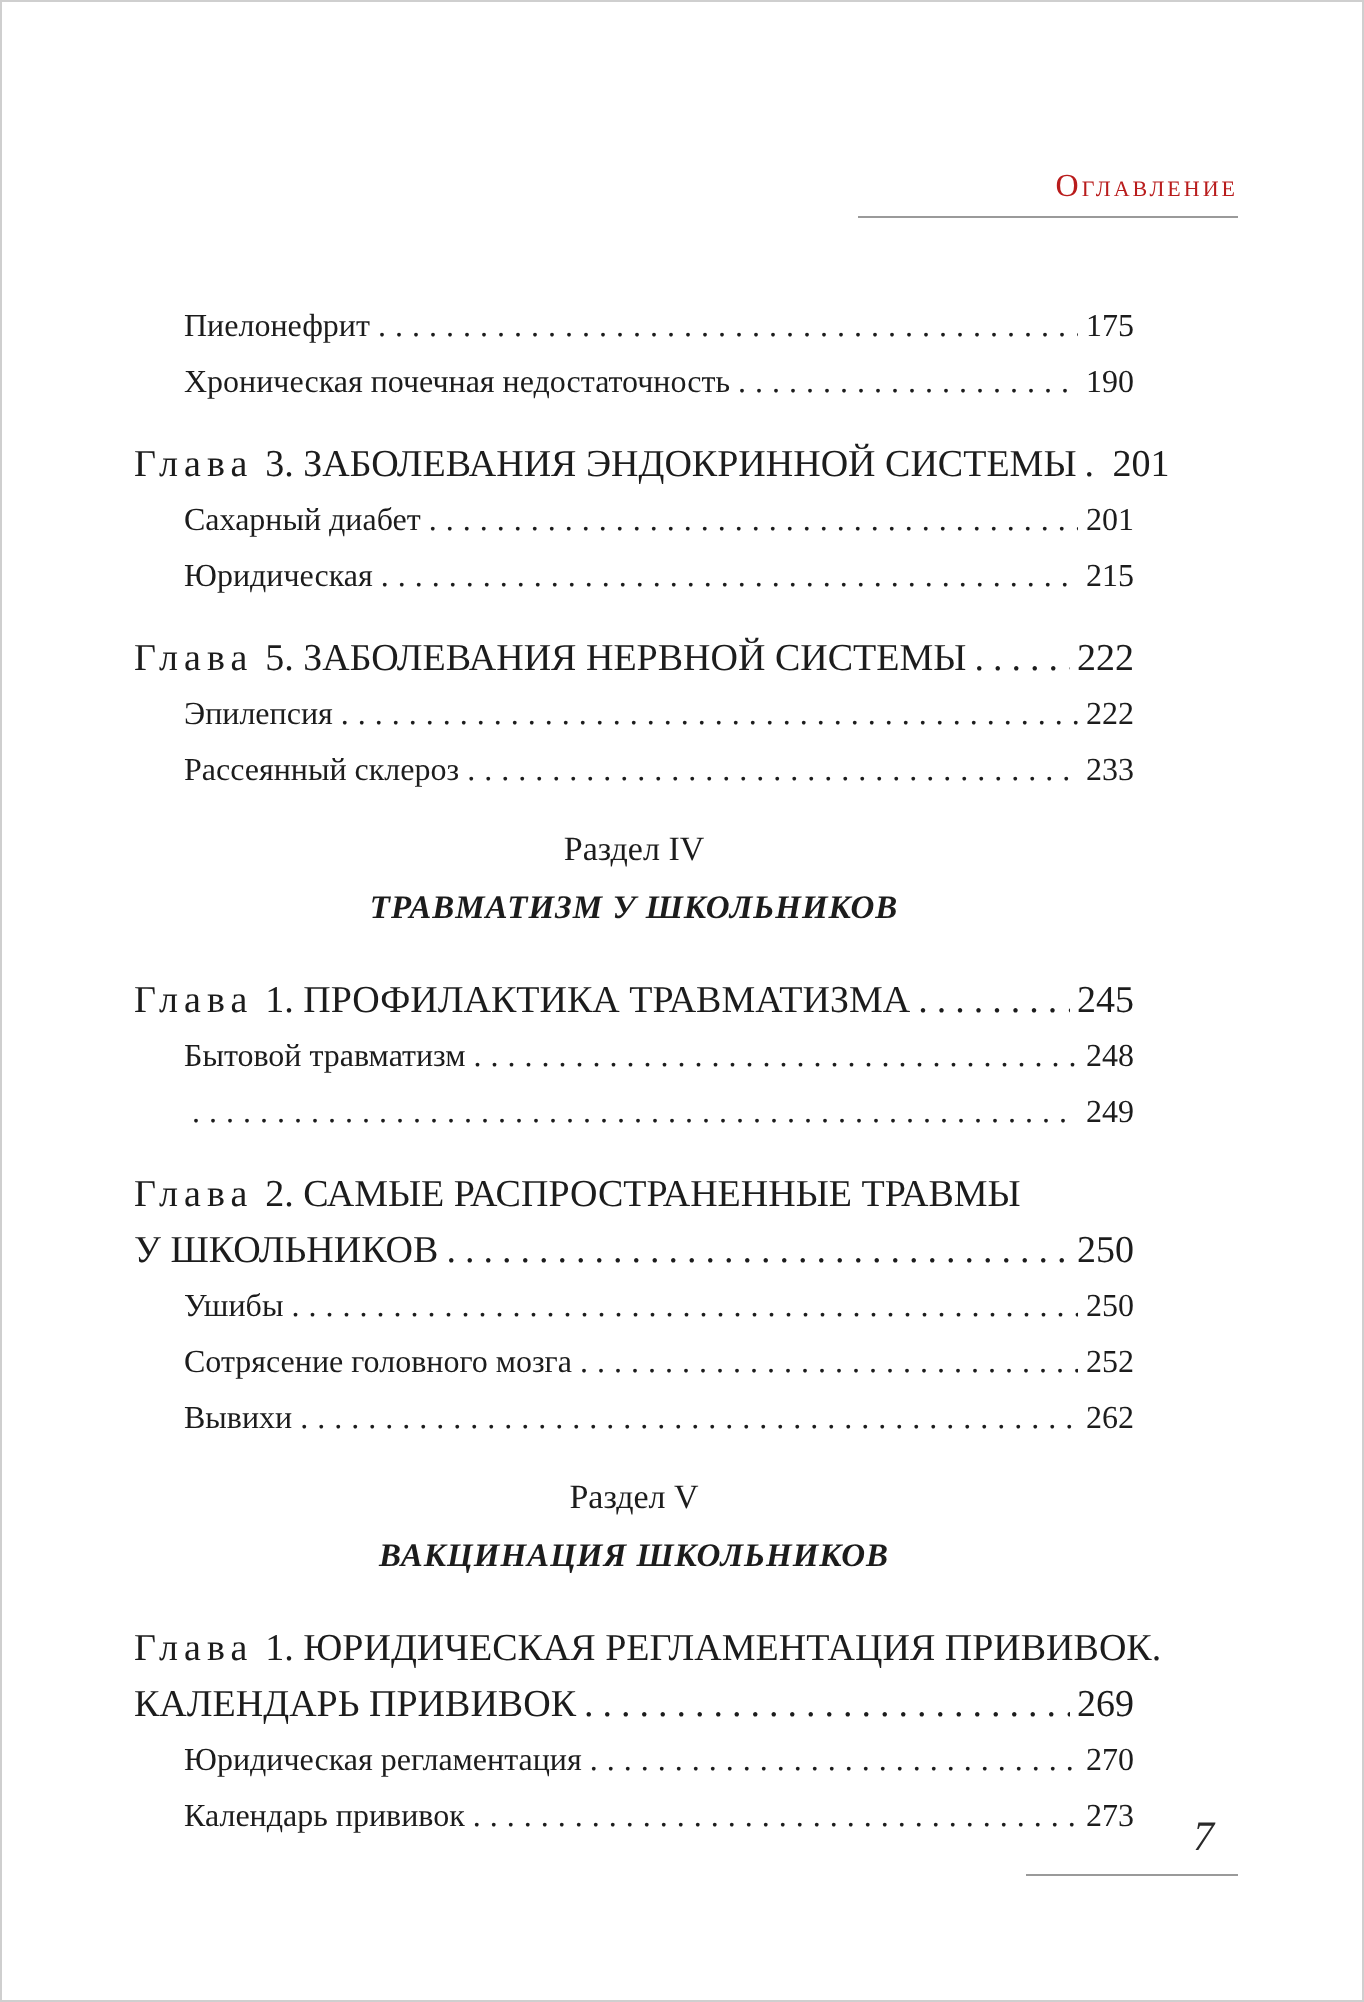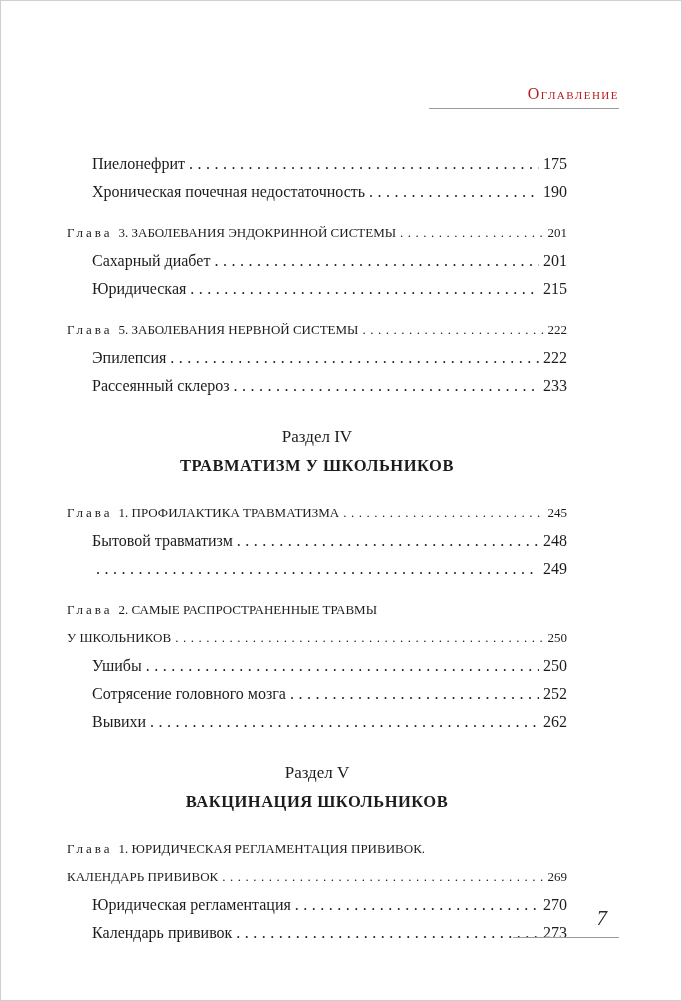--- a/index.html
+++ b/index.html
@@ -57,33 +57,33 @@
     overflow: hidden;
     min-width: 14px;
     padding-left: 4px;
   }
   .leader::after {
     content: "......................................................................................................................";
     letter-spacing: 4.5px;
     color: #1c1c1c;
   }
   .sub { padding-left: 25px; }
-  .chapter { font-size: 13px; }
+  .chapter { font-size: 19px; }
   .chapter .prefix {
     letter-spacing: 3px;
     margin-right: 6px;
   }
   .gap { margin-top: 13px; }
 
   .section {
     text-align: center;
-    margin: 27px 0 23px 0;
+    margin: 15px 0 23px 0;
   }
   .section .section-label { font-size: 17px; }
-  .section .section-title { font-size: 16.5px; font-weight: bold; margin-top: 9px; letter-spacing: 0.5px; }
+  .section .section-title { font-size: 16.5px; font-weight: bold; margin-top: 9px; letter-spacing: 0.5px; font-style: italic; }
 
   
   .footer {
     position: absolute;
     right: 62px;
     bottom: 62px;
     text-align: right;
   }
   .footer .folio {
     font-style: italic;

